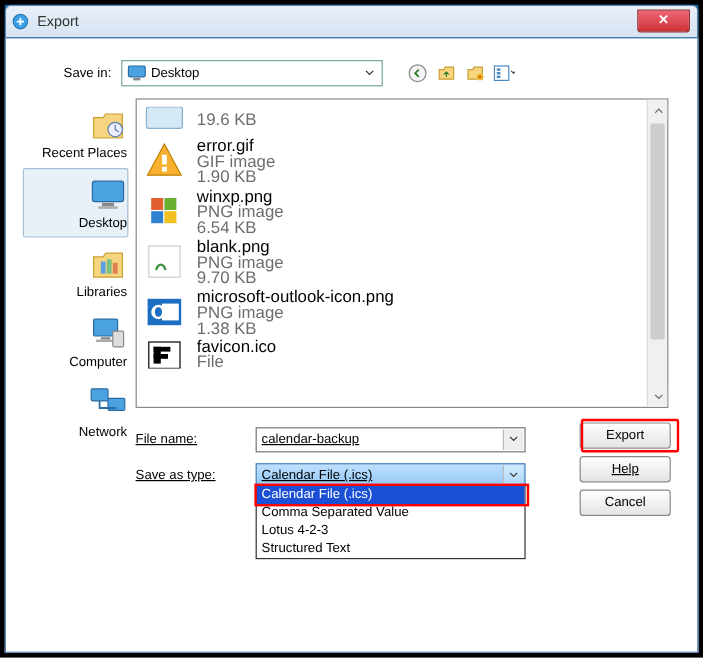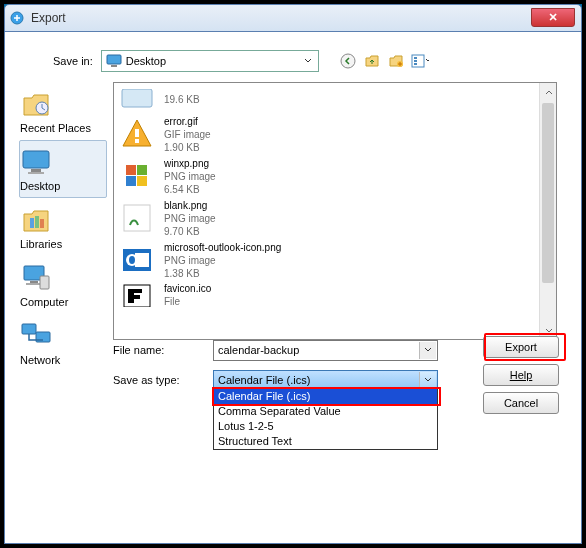--- a/index.html
+++ b/index.html
@@ -14,38 +14,38 @@
 .inner { position: absolute; left: 8px; top: 8px; right: 8px; bottom: 8px; background: #fff; }
 
 .toprow { position: absolute; left: 40px; top: 8px; right: 16px; height: 26px; display: flex; align-items: center; }
 .lbl { font-size: 11px; color: #000; }
 .savein-dd { margin-left: 8px; width: 218px; height: 22px; border: 1px solid #7a9; background: #fff; display: flex; align-items: center; padding: 0 4px; font-size: 11px; position: relative; }
 .savein-dd .ddarrow { position: absolute; right: 2px; top: 2px; width: 16px; height: 16px; display: flex; align-items: center; justify-content: center; }
 .navicons { margin-left: 20px; display: flex; align-items: center; gap: 6px; }
 .navicons .nicon { width: 18px; height: 18px; display: flex; align-items: center; justify-content: center; }
 
 .places { position: absolute; left: 6px; top: 42px; width: 88px; bottom: 8px; }
-.place { width: 88px; height: 58px; display: flex; flex-direction: column; align-items: flex-start; justify-content: center; font-size: 11px; color: #000; gap: 2px; border: 1px solid transparent; border-radius: 2px; }
+.place { width: 88px; height: 58px; display: flex; flex-direction: column; align-items: flex-end; justify-content: center; font-size: 11px; color: #000; gap: 2px; border: 1px solid transparent; border-radius: 2px; }
 .place.selected { background: #e8f0f8; border: 1px solid #a8c0d8; }
 .place .picon { width: 32px; height: 32px; display: flex; align-items: center; justify-content: center; }
 
 .filelist { position: absolute; left: 100px; top: 42px; width: 444px; height: 258px; border: 1px solid #888; background: #fff; overflow: hidden; }
 .filelist-inner { padding: 2px 6px; }
 .frow { display: flex; align-items: center; height: 42px; gap: 10px; }
 .frow.short { height: 28px; }
 .frow .ficon { width: 34px; height: 34px; display: flex; align-items: center; justify-content: center; flex-shrink: 0; }
-.frow .ftext { display: flex; flex-direction: column; font-size: 10px; line-height: 13px; }
+.frow .ftext { display: flex; flex-direction: column; font-size: 14px; line-height: 13px; }
 .frow .fname { color: #000; }
 .frow .ftype { color: #6d6d6d; }
 .frow .fsize { color: #6d6d6d; }
 .scrollbar { position: absolute; right: 0; top: 0; width: 17px; height: 100%; background: #f0f0f0; border-left: 1px solid #ddd; }
 .scrollbar .thumb { position: absolute; left: 2px; right: 2px; top: 20px; height: 180px; background: #cdcdcd; border-radius: 2px; }
 .scrollbar .sbtn { position: absolute; left: 0; width: 17px; height: 17px; background: #f0f0f0; display:flex; align-items:center; justify-content:center; }
 
-.bottomarea { position: absolute; left: 100px; top: 296px; right: 10px; height: 190px; }
+.bottomarea { position: absolute; left: 100px; top: 312px; right: 10px; height: 190px; text-decoration: underline; }
 .formrow { display: flex; align-items: center; height: 28px; }
 .formrow .flabel { width: 100px; font-size: 11px; }
 .combo { width: 225px; height: 21px; border: 1px solid #777; background: #fff; font-size: 11px; padding: 0 4px; display: flex; align-items: center; position: relative; }
 .combo .carrow { position: absolute; right: 1px; top: 1px; width: 17px; height: 17px; background: #eee; border-left: 1px solid #bbb; display: flex; align-items: center; justify-content: center; }
 .combo.sel { background: linear-gradient(#bfe0ff,#8fc6f5); border: 1px solid #3a78b5; }
 .combo.sel .carrow { background: linear-gradient(#d5ecff,#a8d3f7); }
 
 .btncol { position: absolute; right: 0; top: 0; width: 80px; display: flex; flex-direction: column; gap: 6px; }
 .wbtn { width: 76px; height: 22px; border: 1px solid #888; background: linear-gradient(#fefefe,#e4e4e4); font-size: 11px; border-radius: 3px; display: flex; align-items: center; justify-content: center; }
 .hl-red { position: absolute; border: 2px solid #f00; border-radius: 2px; pointer-events: none; }
@@ -301,21 +301,21 @@
                 </span>
           </div>
         </div>
 
         <div class="dropdown">
           <div style="position:relative">
             <div class="opt selhl">Calendar File (.ics)</div>
             <div class="opt-hl"></div>
           </div>
           <div class="opt">Comma Separated Value</div>
-          <div class="opt">Lotus 1-2-5</div>
+          <div class="opt">Lotus 4-2-3</div>
           <div class="opt">Structured Text</div>
         </div>
 
         <div class="btncol">
           <div style="position:relative">
             <div class="wbtn">
                   <span>Export</span>
                 </div>
             <div class="hl-red export-hl"></div>
           </div>

